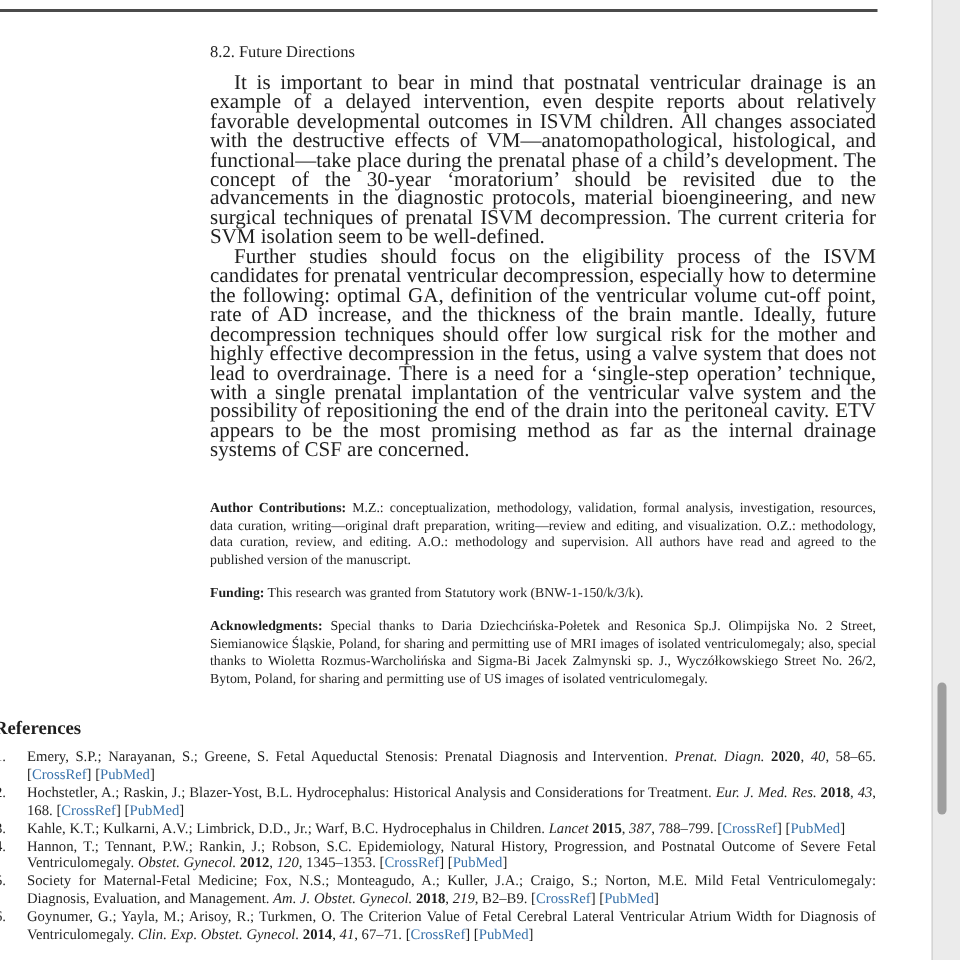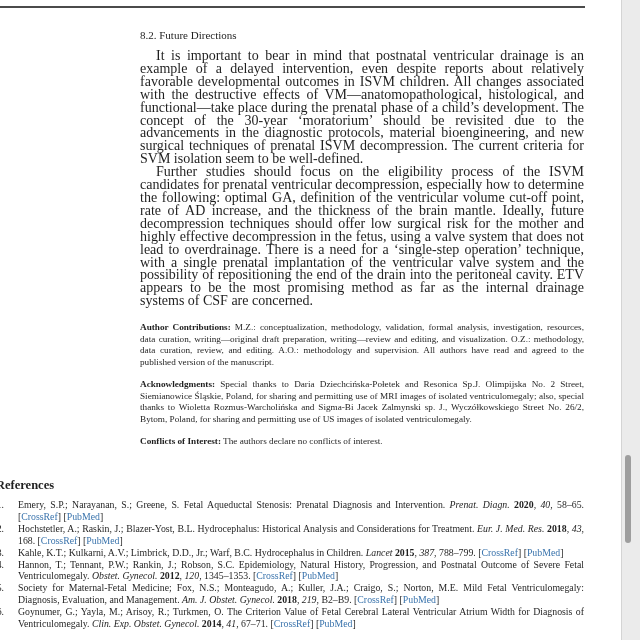--- a/index.html
+++ b/index.html
@@ -20,21 +20,21 @@
     position:absolute;left:140px;top:29px;width:444px;
   }
   .sec-heading{
     font-weight:normal;font-size:11px;line-height:13px;
     margin:0 0 8px 0;
   }
   .body-par{
     font-size:14px;line-height:12.9px;text-align:justify;
     margin:0;text-indent:16px;
   }
-  .backmatter{margin-top:14px;}
+  .backmatter{margin-top:25px;}
   .bm-par{
     font-size:9.2px;line-height:11.6px;text-align:justify;
     margin:0 0 10.5px 0;
   }
   .bm-par:last-child{margin-bottom:0;}
   .bm-label{font-weight:bold;}
   .references{
     position:absolute;left:0;top:478px;width:584px;
   }
   .ref-heading{
@@ -69,22 +69,22 @@
 
 <div class="top-rule"></div>
 
 <main class="main-col">
   <h3 class="sec-heading">8.2. Future Directions</h3>
   <p class="body-par">It is important to bear in mind that postnatal ventricular drainage is an example of a delayed intervention, even despite reports about relatively favorable developmental outcomes in ISVM children. All changes associated with the destructive effects of VM—anatomopathological, histological, and functional—take place during the prenatal phase of a child’s development. The concept of the 30-year ‘moratorium’ should be revisited due to the advancements in the diagnostic protocols, material bioengineering, and new surgical techniques of prenatal ISVM decompression. The current criteria for SVM isolation seem to be well-defined.</p>
   <p class="body-par">Further studies should focus on the eligibility process of the ISVM candidates for prenatal ventricular decompression, especially how to determine the following: optimal GA, definition of the ventricular volume cut-off point, rate of AD increase, and the thickness of the brain mantle. Ideally, future decompression techniques should offer low surgical risk for the mother and highly effective decompression in the fetus, using a valve system that does not lead to overdrainage. There is a need for a ‘single-step operation’ technique, with a single prenatal implantation of the ventricular valve system and the possibility of repositioning the end of the drain into the peritoneal cavity. ETV appears to be the most promising method as far as the internal drainage systems of CSF are concerned.</p>
 
   <section class="backmatter">
       <p class="bm-par"><span class="bm-label">Author Contributions:</span> M.Z.: conceptualization, methodology, validation, formal analysis, investigation, resources, data curation, writing—original draft preparation, writing—review and editing, and visualization. O.Z.: methodology, data curation, review, and editing. A.O.: methodology and supervision. All authors have read and agreed to the published version of the manuscript.</p>
+      <p class="bm-par"><span class="bm-label">Funding:</span> This research was granted from Statutory work (BNW-1-150/k/3/k).</p>
       <p class="bm-par"><span class="bm-label">Acknowledgments:</span> Special thanks to Daria Dziechcińska-Połetek and Resonica Sp.J. Olimpijska No. 2 Street, Siemianowice Śląskie, Poland, for sharing and permitting use of MRI images of isolated ventriculomegaly; also, special thanks to Wioletta Rozmus-Warcholińska and Sigma-Bi Jacek Zalmynski sp. J., Wyczółkowskiego Street No. 26/2, Bytom, Poland, for sharing and permitting use of US images of isolated ventriculomegaly.</p>
-      <p class="bm-par"><span class="bm-label">Conflicts of Interest:</span> The authors declare no conflicts of interest.</p>
     </section>
 </main>
 
 <section class="references">
   <h2 class="ref-heading">References</h2>
   <ol class="ref-list">
       <li class="ref-item"><span class="ref-num">1.</span>Emery, S.P.; Narayanan, S.; Greene, S. Fetal Aqueductal Stenosis: Prenatal Diagnosis and Intervention. <span class="ref-journal">Prenat. Diagn.</span> <span class="ref-year">2020</span>, <span class="ref-vol">40</span>, 58–65. [<a class="ref-link">CrossRef</a>] [<a class="ref-link">PubMed</a>]</li>
       <li class="ref-item"><span class="ref-num">2.</span>Hochstetler, A.; Raskin, J.; Blazer-Yost, B.L. Hydrocephalus: Historical Analysis and Considerations for Treatment. <span class="ref-journal">Eur. J. Med. Res.</span> <span class="ref-year">2018</span>, <span class="ref-vol">43</span>, 168. [<a class="ref-link">CrossRef</a>] [<a class="ref-link">PubMed</a>]</li>
       <li class="ref-item"><span class="ref-num">3.</span>Kahle, K.T.; Kulkarni, A.V.; Limbrick, D.D., Jr.; Warf, B.C. Hydrocephalus in Children. <span class="ref-journal">Lancet</span> <span class="ref-year">2015</span>, <span class="ref-vol">387</span>, 788–799. [<a class="ref-link">CrossRef</a>] [<a class="ref-link">PubMed</a>]</li>
       <li class="ref-item"><span class="ref-num">4.</span>Hannon, T.; Tennant, P.W.; Rankin, J.; Robson, S.C. Epidemiology, Natural History, Progression, and Postnatal Outcome of Severe Fetal Ventriculomegaly. <span class="ref-journal">Obstet. Gynecol.</span> <span class="ref-year">2012</span>, <span class="ref-vol">120</span>, 1345–1353. [<a class="ref-link">CrossRef</a>] [<a class="ref-link">PubMed</a>]</li>

